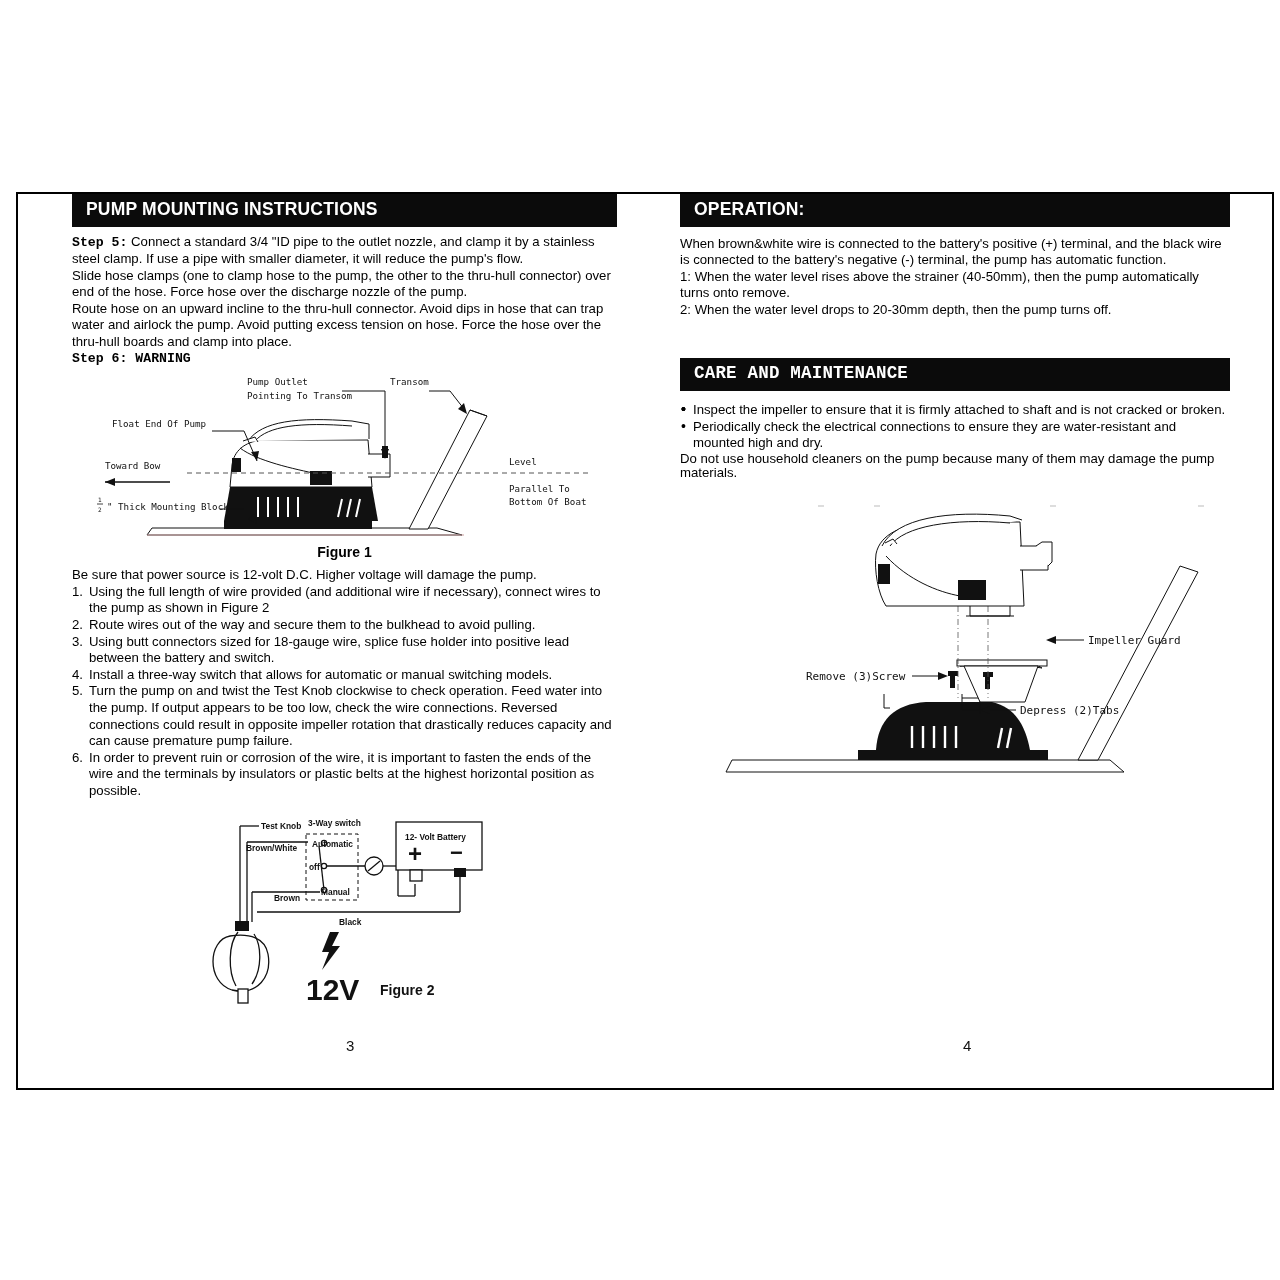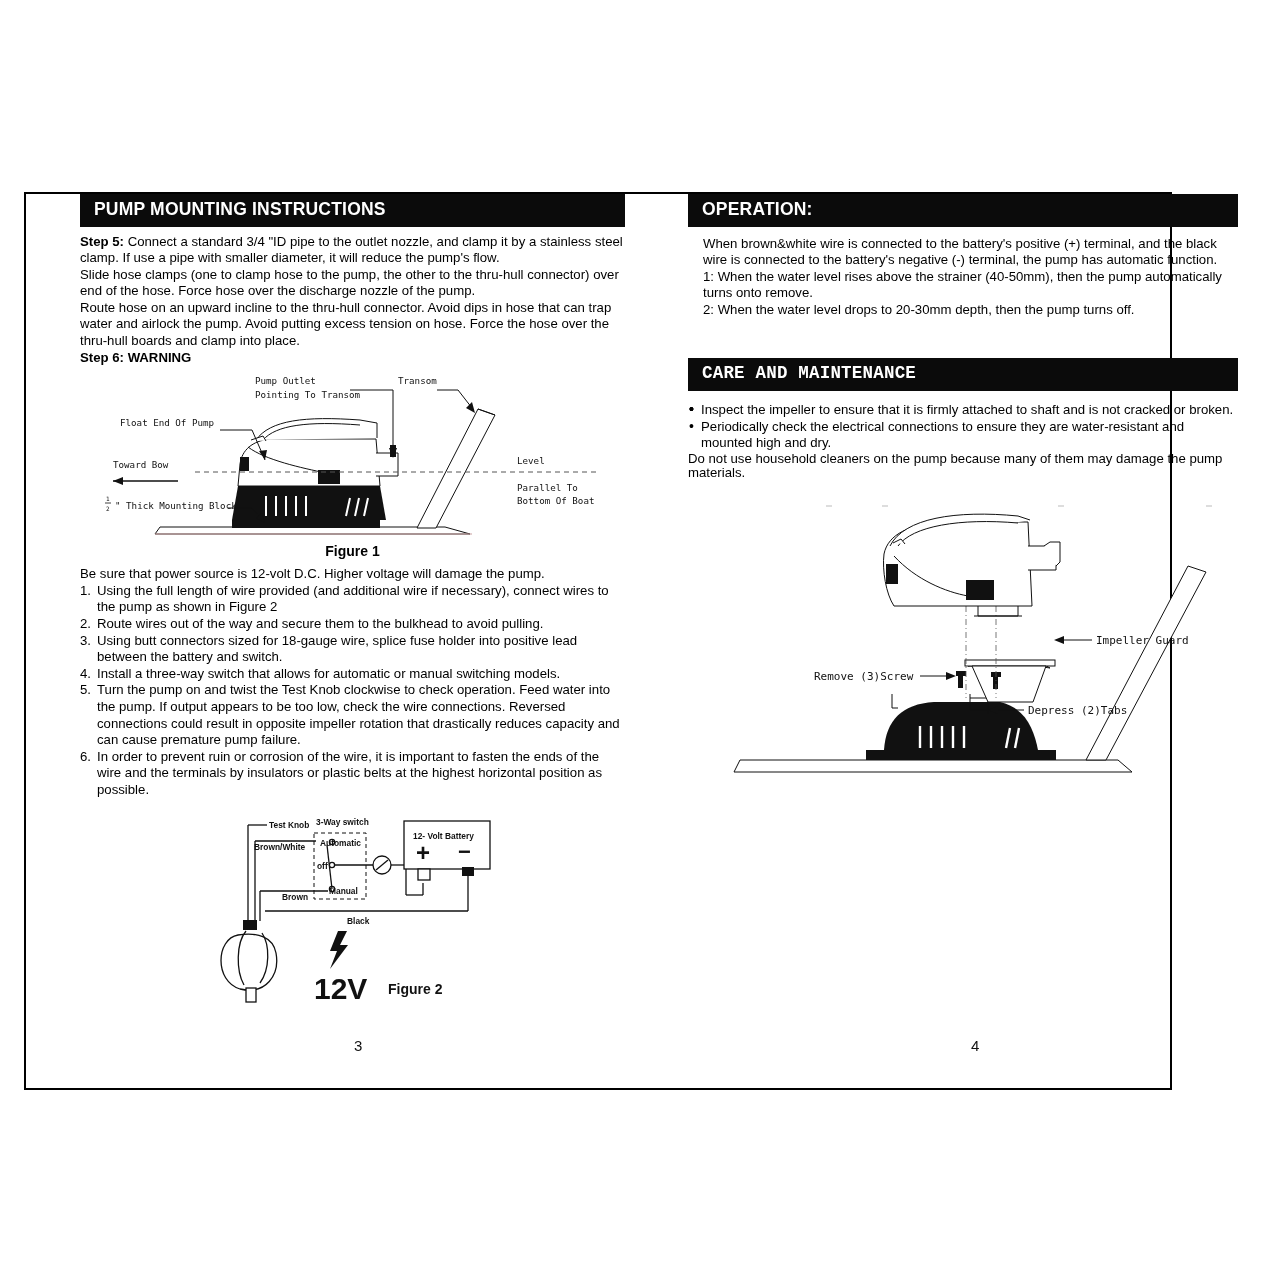--- a/index.html
+++ b/index.html
@@ -10,23 +10,23 @@
   body {
     width: 1280px;
     height: 1280px;
     font-family: "Liberation Sans", sans-serif;
     color: #000;
     overflow: hidden;
     position: relative;
   }
   .page {
     position: absolute;
-    left: 24px;
+    left: 16px;
     top: 192px;
-    width: 1148px;
+    width: 1258px;
     height: 898px;
     border: 2px solid #000;
     box-sizing: border-box;
     background: #fff;
   }
   .col {
     position: absolute;
     top: 0;
     box-sizing: border-box;
   }
@@ -42,21 +42,21 @@
     padding: 7px 0 8px 14px;
     line-height: 1;
   }
   .body-text {
     font-size: 13.2px;
     line-height: 16.6px;
     margin-top: 7px;
     text-align: left;
   }
   .body-text p { margin: 0; }
-  .bold { font-weight: bold; }
+  .bold { font-weight: bold; font-family: Liberation Mono, monospace; }
 
   
   ol.numlist {
     margin: 0;
     padding: 0;
     list-style: none;
   }
   ol.numlist li {
     position: relative;
     padding-left: 17px;
@@ -293,21 +293,21 @@
       </svg>
     </div>
 
     <div class="page-num" style="left:274px; top:843px;">3</div>
   </div>
 
   <div class="col col-right">
 
     <div class="section-bar">OPERATION:</div>
 
-    <div class="body-text" style="margin-top:9px;margin-left:15px;">
+    <div class="body-text" style="margin-top:9px;">
       <p>When brown&amp;white wire is connected to the battery's positive (+) terminal, and the black wire is connected to the battery's negative (-) terminal, the pump has automatic function.</p>
       <p>1: When the water level rises above the strainer (40-50mm), then the pump automatically turns onto remove.</p>
       <p>2: When the water level drops to 20-30mm depth, then the pump turns off.</p>
     </div>
 
     <div class="section-bar" style="margin-top:40px;font-family:Liberation Mono, monospace;">CARE AND MAINTENANCE</div>
 
     <ul class="bullets" style="margin-top:11px;">
       <li><span class="bul">•</span></li>
       <li><span class="bul">•</span></li>

